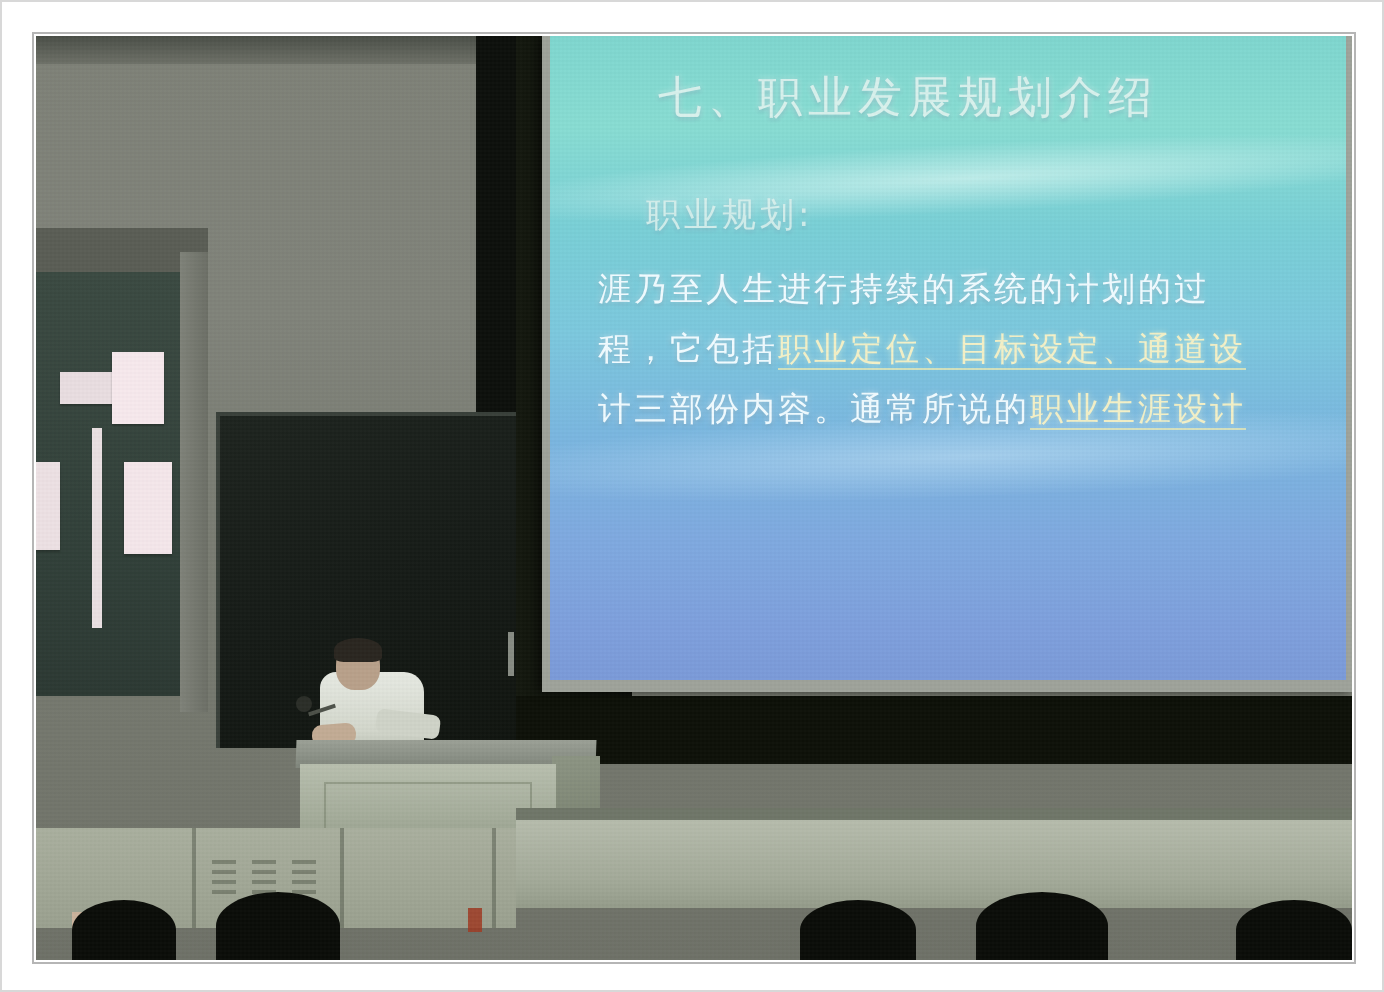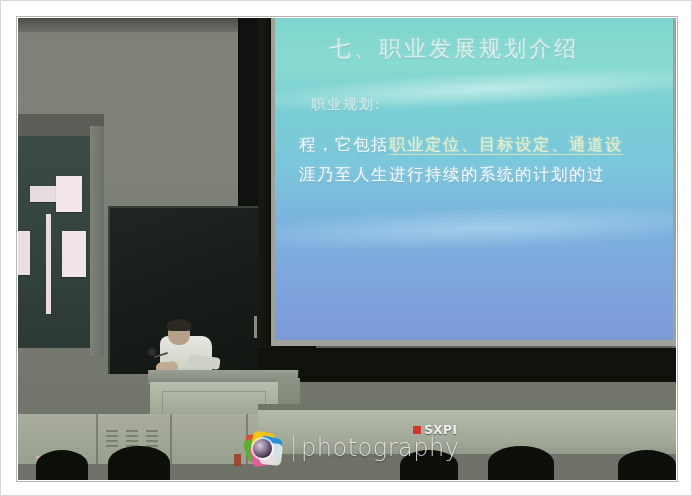--- a/index.html
+++ b/index.html
@@ -132,22 +132,22 @@
     z-index:3;
   }
   .slide-title{
     position:absolute; left:54px; top:16px;
     font-size:22px; letter-spacing:3px;
     color:#dff3ef;
     opacity:.92;
     white-space:nowrap;
   }
   .slide-sub{
-    position:absolute; left:36px; top:78px;
-    font-size:14px; letter-spacing:2px;
+    position:absolute; left:48px; top:78px;
+    font-size:17px; letter-spacing:2px;
     color:#e2f3ef; opacity:.82;
     white-space:nowrap;
   }
   .slide-body{
     position:absolute; left:24px; top:112px;
     width:380px;
     font-size:16.5px;
     line-height:30px;
     letter-spacing:1.5px;
     color:#f0fbff;
@@ -341,24 +341,25 @@
     <div class="screen-border"></div>
     <div class="screen">
       <div class="slide-text">
 
         <div class="slide-title">七、职业发展规划介绍</div>
 
         <div class="slide-sub">职业规划:</div>
 
         <div class="slide-body">
 
+          <p>涯乃至人生进行持续的系统的计划的过</p>
+
           <p><span>程，它包括</span><span class="hl">职业定位、目标设定、通道设</span></p>
 
-          <p>涯乃至人生进行持续的系统的计划的过</p>
-
+          <p><span>计三部份内容。通常所说的</span><span class="hl">职业生涯设计</span></p>
 
         </div>
 
       </div>
     </div>
 
     <div class="speaker-body"></div>
     <div class="speaker-head"></div>
     <div class="speaker-hair"></div>
     <div class="speaker-arm"></div>
@@ -392,35 +393,16 @@
     <div class="desk-edge"></div>
     <div class="desk-front"></div>
     <div class="red-dot"></div>
 
     <div class="head h1"></div>
     <div class="head h2"></div>
     <div class="head h3"></div>
     <div class="head h4"></div>
     <div class="head h5"></div>
 
-    <div id="watermark">
-      <div class="wm-cam">
-        <span class="sq r"></span>
-        <span class="sq g"></span>
-        <span class="sq y"></span>
-        <span class="sq b"></span>
-        <span class="sq p"></span>
-        <span class="sq w"></span>
-        <span class="lens"></span>
-      </div>
-      <div class="wm-divider"></div>
-      <div class="wm-textwrap">
-        <div class="wm-word">photography</div>
-        <div class="wm-brand">
-          <span class="wm-brand-mark"></span>
-          <span class="wm-brand-text">SXPI</span>
-        </div>
-      </div>
-    </div>
 
     <div id="grain"></div>
   </div>
 </div>
 
 </body></html>

